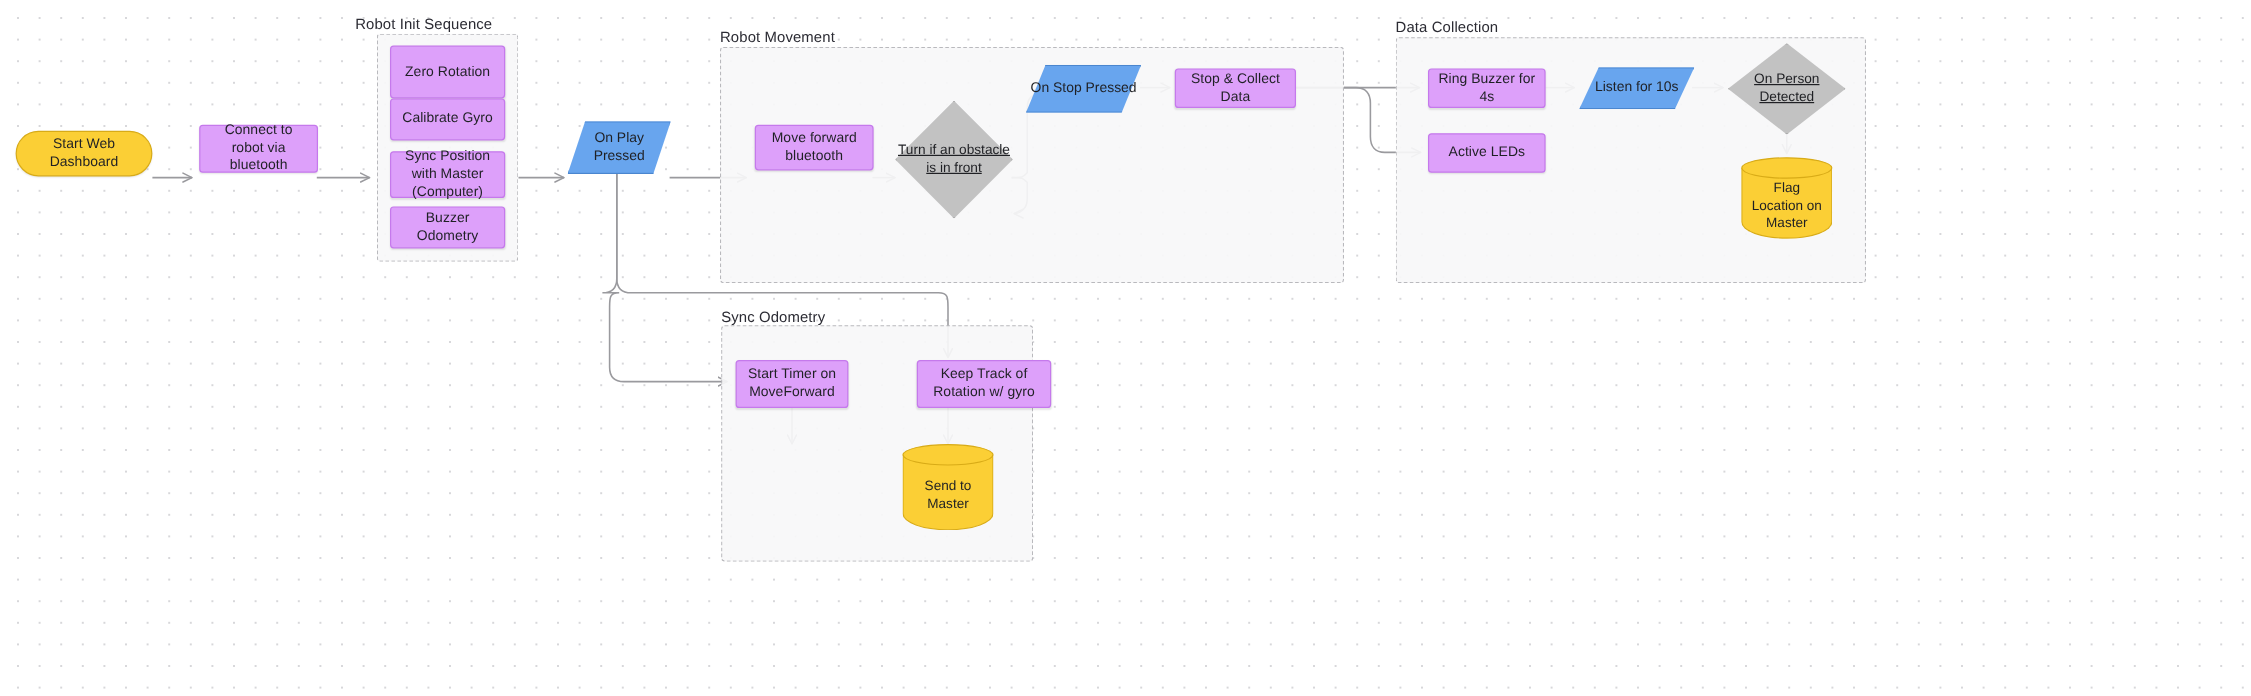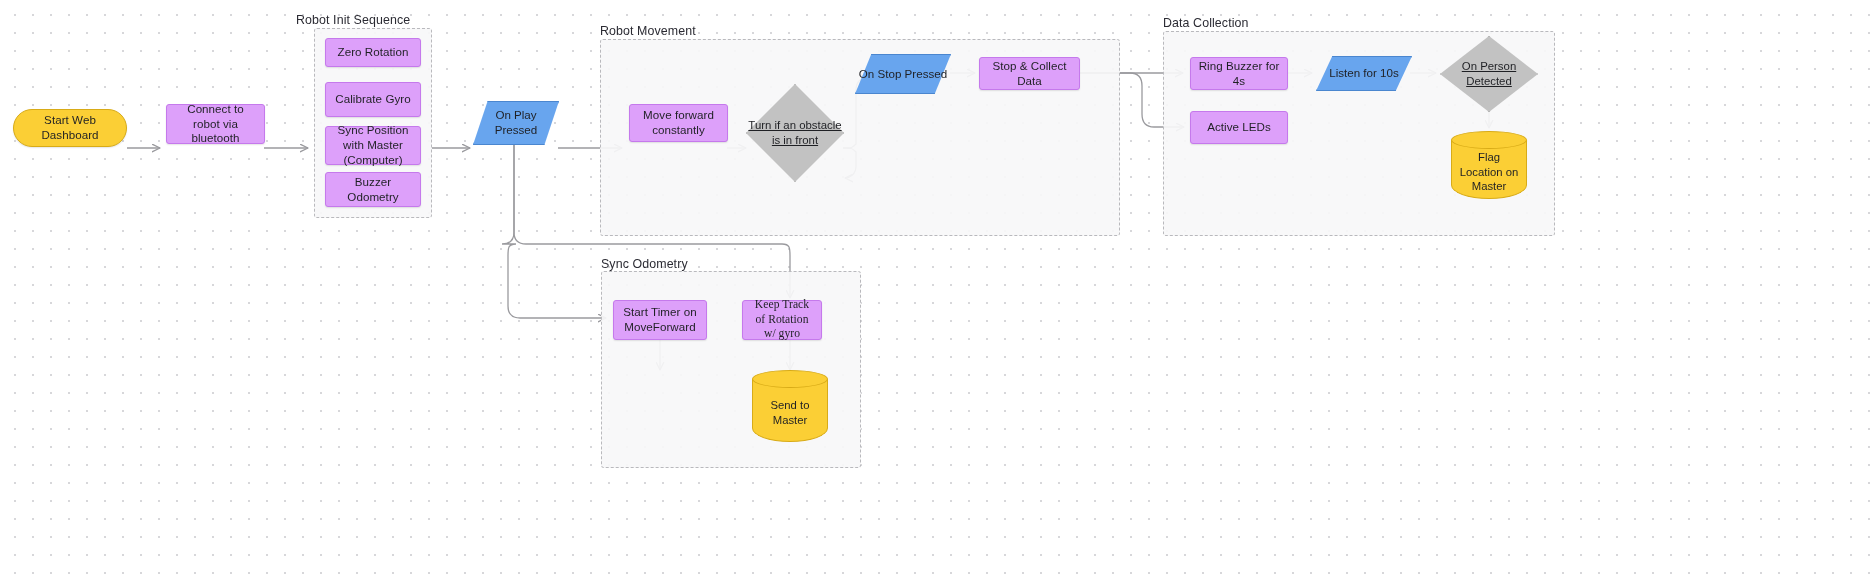--- a/index.html
+++ b/index.html
@@ -225,40 +225,40 @@
   <div class="group-label" style="left:601px; top:257px;">Sync Odometry</div>
 
   <div class="node n-terminator" style="left:13px; top:109px; width:114px; height:38px;">
     <span>Start Web Dashboard</span>
   </div>
 
   <div class="node n-process" style="left:166px; top:104px; width:99px; height:40px;">
     <span>Connect to robot via bluetooth</span>
   </div>
 
-  <div class="node n-process" style="left:325px; top:38px; width:96px; height:29px;">
+  <div class="node n-process" style="left:325px; top:38px; width:96px; height:44px;">
     <span>Zero Rotation</span>
   </div>
   <div class="node n-process" style="left:325px; top:82px; width:96px; height:35px;">
     <span>Calibrate Gyro</span>
   </div>
   <div class="node n-process" style="left:325px; top:126px; width:96px; height:39px;">
     <span>Sync Position with Master (Computer)</span>
   </div>
   <div class="node n-process" style="left:325px; top:172px; width:96px; height:35px;">
     <span>Buzzer Odometry</span>
   </div>
 
   <div class="n-parallelogram" style="left:473px; top:101px; width:86px; height:44px; background:transparent;">
     <div class="para-shape"></div>
     <div class="para-text">On Play Pressed</div>
   </div>
 
   <div class="node n-process" style="left:629px; top:104px; width:99px; height:38px;">
-    <span>Move forward constantly</span>
+    <span>Move forward bluetooth</span>
   </div>
 
   <div class="n-decision" style="left:746px; top:84px; width:98px; height:98px;">
     <div class="diamond-shape"></div>
     <div class="diamond-text">Turn if an obstacle is in front</div>
   </div>
 
   <div class="n-parallelogram" style="left:855px; top:54px; width:96px; height:40px; background:transparent;">
     <div class="para-shape"></div>
     <div class="para-text">On Stop Pressed</div>
@@ -290,21 +290,21 @@
   <div class="n-cylinder" style="left:1451px; top:131px; width:76px; height:68px;">
     <div class="cyl-body"></div>
     <div class="cyl-top"></div>
     <div class="cyl-text">Flag Location on Master</div>
   </div>
 
   <div class="node n-process" style="left:613px; top:300px; width:94px; height:40px;">
     <span>Start Timer on MoveForward</span>
   </div>
 
-  <div class="node n-process" style="left:742px; top:300px; width:80px; height:40px;font-family:Liberation Serif, serif;">
+  <div class="node n-process" style="left:764px; top:300px; width:112px; height:40px;">
     <span>Keep Track of Rotation w/ gyro</span>
   </div>
 
 
   <div class="n-cylinder" style="left:752px; top:370px; width:76px; height:72px;">
     <div class="cyl-body"></div>
     <div class="cyl-top"></div>
     <div class="cyl-text">Send to Master</div>
   </div>
 

